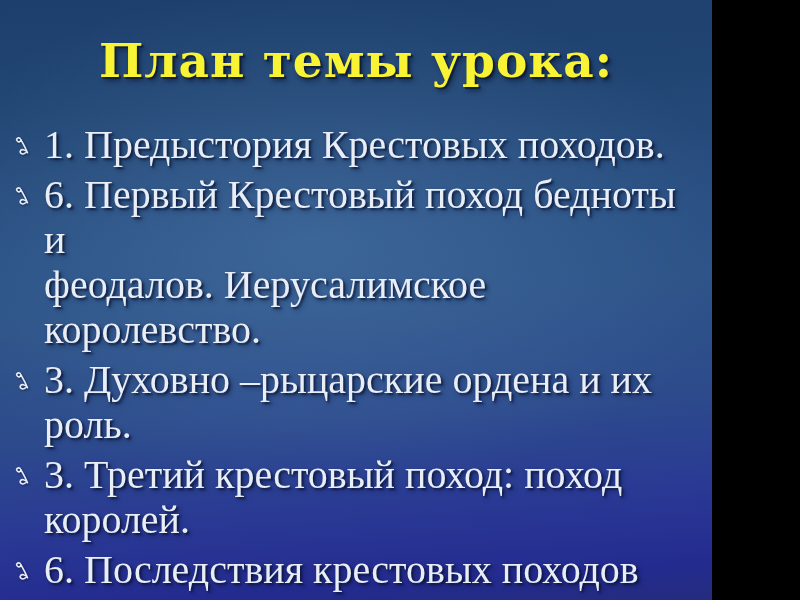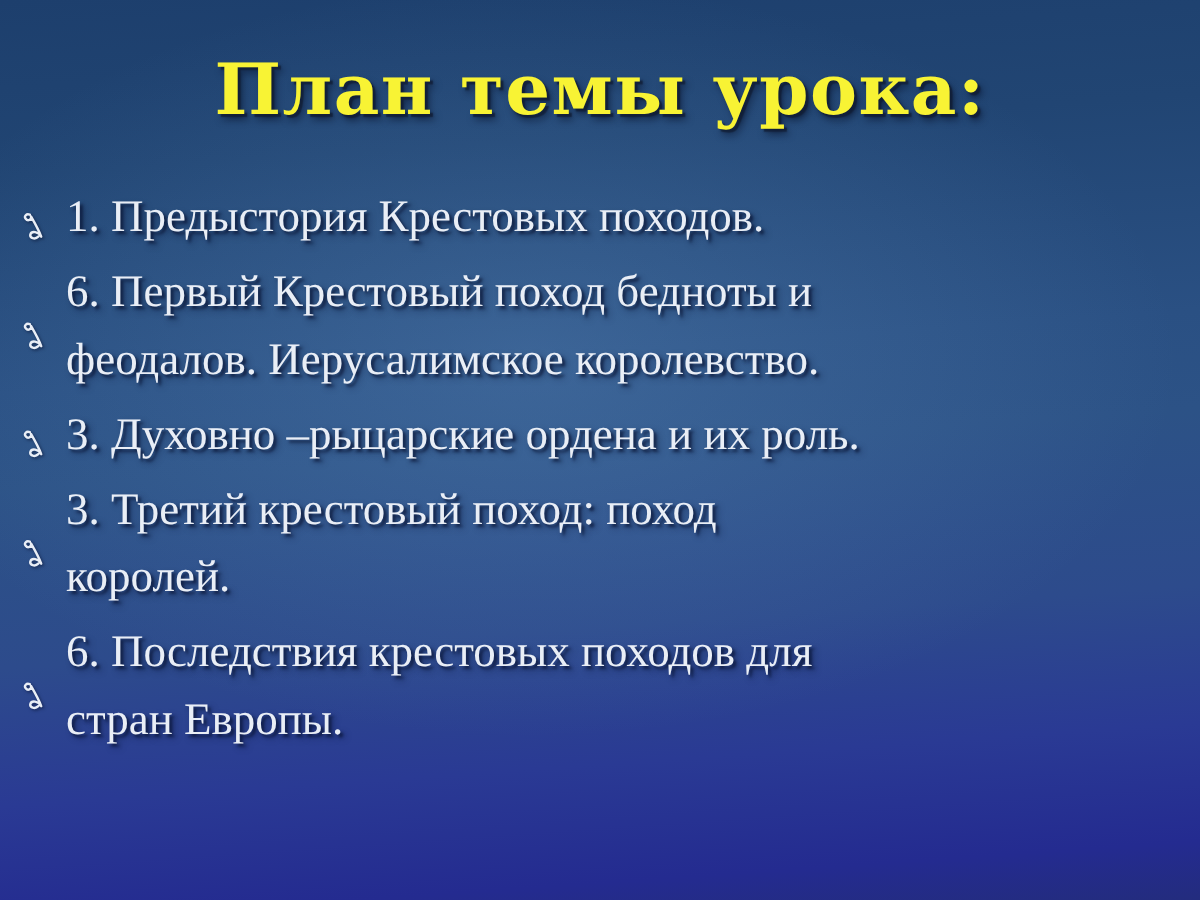--- a/index.html
+++ b/index.html
@@ -2,21 +2,21 @@
 <html><head>
 <meta charset="utf-8">
 <style>
   html, body {
     margin: 0;
     padding: 0;
     background: #000;
   }
   .slide {
     position: relative;
-    width: 800px;
+    width: 712px;
     height: 600px;
     overflow: hidden;
     font-family: "Liberation Serif", "DejaVu Serif", serif;
     background:
       radial-gradient(ellipse 620px 360px at 44% 40%,
         rgba(108, 156, 205, 0.28) 0%,
         rgba(108, 156, 205, 0.10) 45%,
         rgba(108, 156, 205, 0) 70%),
       linear-gradient(176deg,
         #1d3f6d 0%,
@@ -44,24 +44,24 @@
 
   .list {
     position: absolute;
     top: 122px;
     left: 14px;
     right: 8px;
   }
 
   .item {
     display: flex;
-    align-items: center;
+    align-items: flex-start;
     margin-bottom: 5px;
     color: #e9eef6;
-    font-size: 30px;
+    font-size: 40px;
     line-height: 45px;
     text-shadow: 2px 2px 2px rgba(8, 18, 50, 0.7), 3px 3px 5px rgba(8, 18, 50, 0.4);
   }
 
   .bullet {
     flex: 0 0 30px;
     width: 30px;
     padding-top: 14px;
     box-sizing: border-box;
   }

